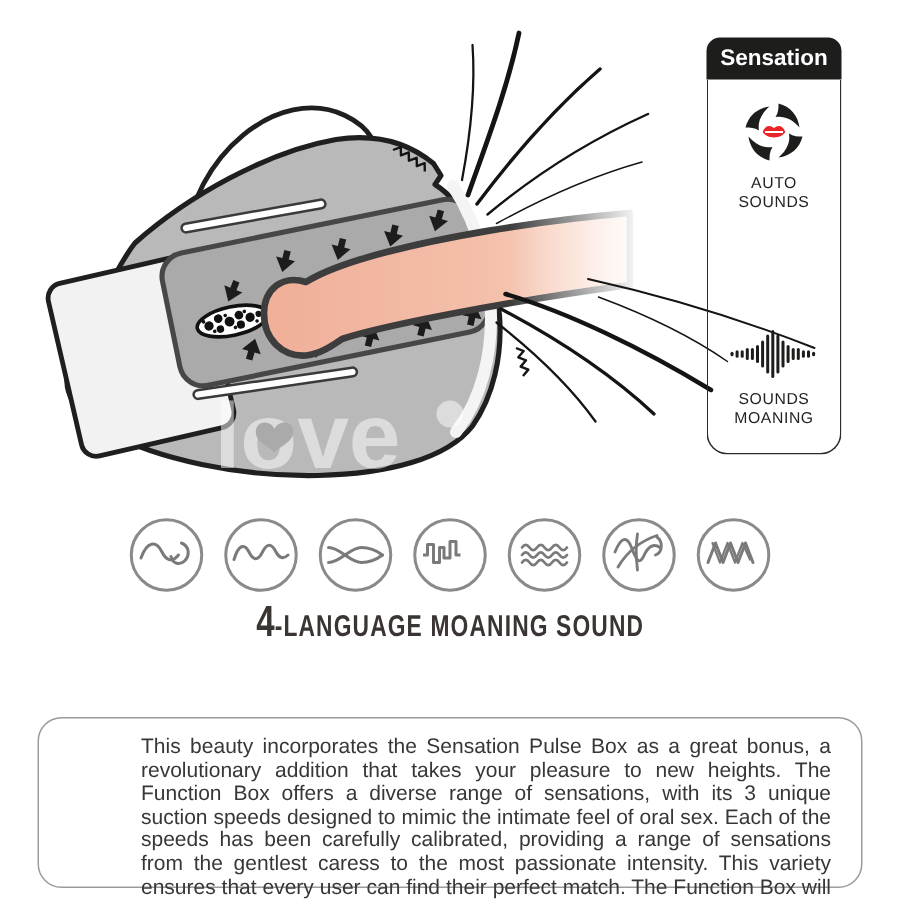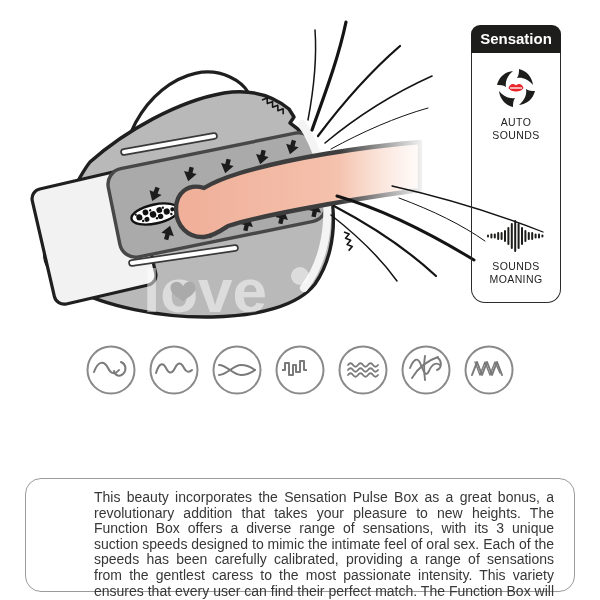--- a/index.html
+++ b/index.html
@@ -239,19 +239,22 @@
     <svg viewBox="0 0 52 52">
       <circle cx="26" cy="26" r="23.5" fill="none" stroke="#8a8a8a" stroke-width="2"></circle>
       <g fill="none" stroke="#7a7a7a" stroke-width="2" stroke-linejoin="round" stroke-linecap="round">
         <path d="M9,31 L14,18 L19,31 L24,18 L29,31 L34,18 L39,31"></path>
         <path d="M12,18 L17,31 L22,18 L27,31 L32,18 L37,29" stroke-width="1.5"></path>
       </g>
     </svg>
   </div>
 
   <div class="headline">
+    <div>
+      <span class="hl-line"><span class="hl-num">4</span><span>-LANGUAGE MOANING SOUND</span></span>
+    </div>
   </div>
 
   <div class="desc-box">
     <div class="desc-text">This beauty incorporates the Sensation Pulse Box as a great bonus, a revolutionary addition that takes your pleasure to new heights. The Function Box offers a diverse range of sensations, with its 3 unique suction speeds designed to mimic the intimate feel of oral sex. Each of the speeds has been carefully calibrated, providing a range of sensations from the gentlest caress to the most passionate intensity. This variety ensures that every user can find their perfect match. The Function Box will guarantee to leave you breathless and yearning for more.</div>
   </div>
 
 </div>
 
 </body></html>

